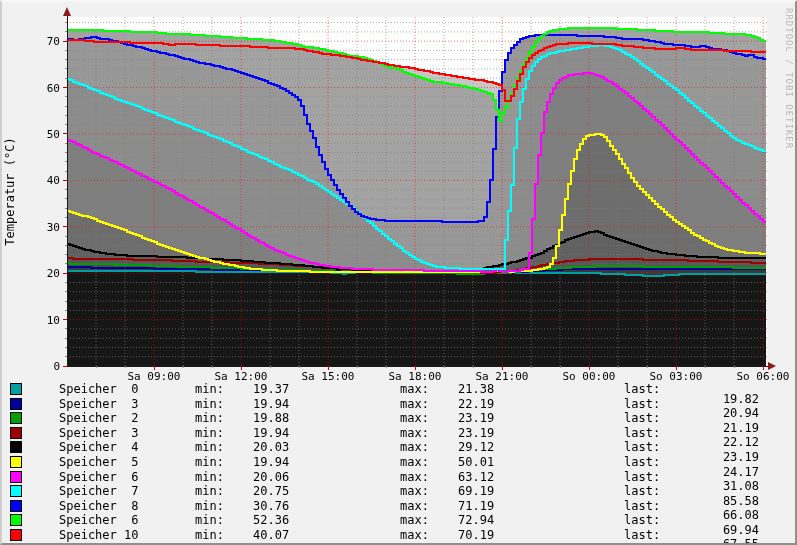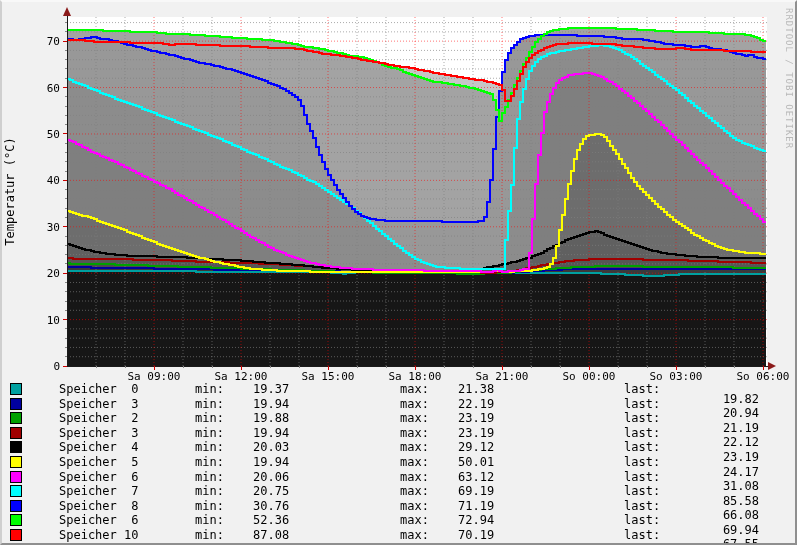--- a/index.html
+++ b/index.html
@@ -343,21 +343,21 @@
         <span class="lab-max">max:</span>
         <span class="val-max">72.94</span>
         <span class="gap2"></span>
         <span class="lab-last">last:</span>
         <span class="val-last">69.94</span>
       </div>
       <div class="legend-row">
         <span class="swatch" style="background: rgb(255, 0, 0);"></span>
         <span class="name">Speicher 10</span>
         <span class="lab-min">min:</span>
-        <span class="val-min">87.08</span>
+        <span class="val-min">40.07</span>
         <span class="gap1"></span>
         <span class="lab-max">max:</span>
         <span class="val-max">70.19</span>
         <span class="gap2"></span>
         <span class="lab-last">last:</span>
         <span class="val-last">67.55</span>
       </div>
     </div>
 </div>
 

